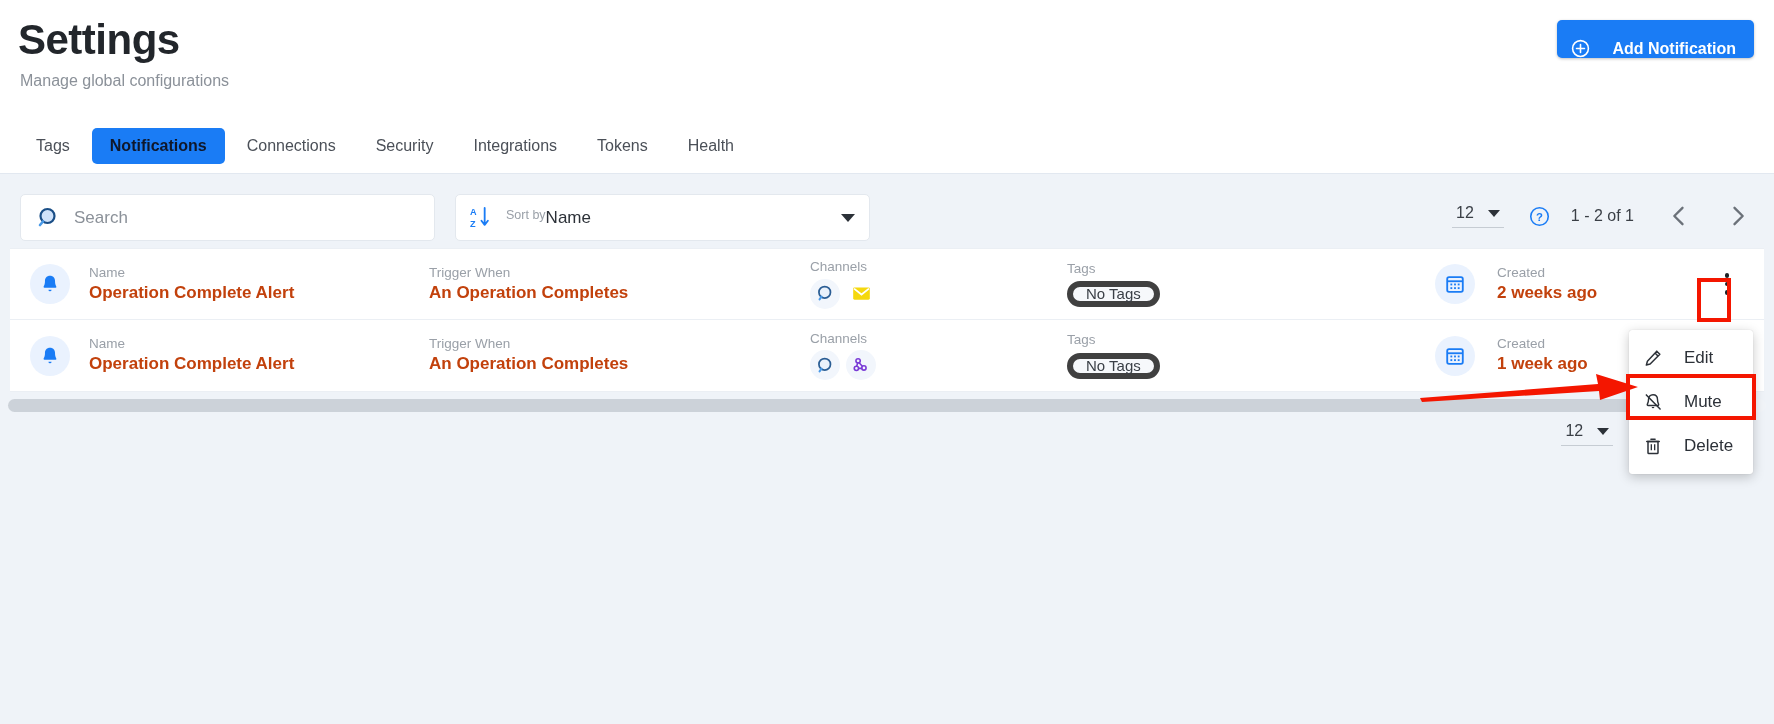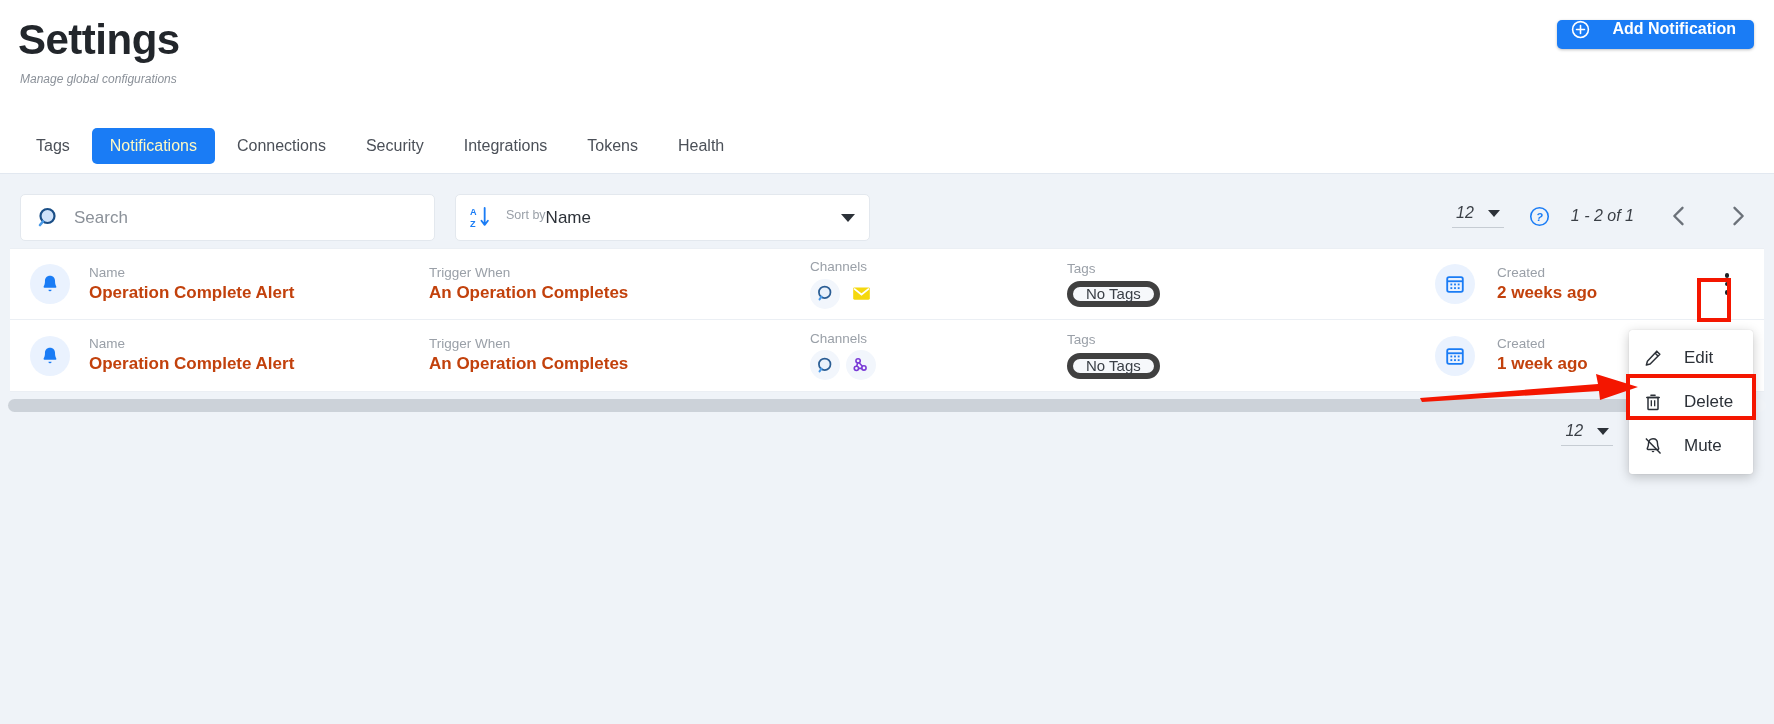--- a/index.html
+++ b/index.html
@@ -12,44 +12,44 @@
   .page { position: relative; width: 1774px; height: 724px; background: #ffffff; }
 
   
   .header { position: absolute; left: 0; top: 0; width: 100%; height: 125px; background: #ffffff; }
   .page-title {
     position: absolute; left: 18px; top: 16px;
     font-size: 42px; font-weight: 700; color: #22262b; letter-spacing: -0.5px;
   }
   .page-subtitle {
     position: absolute; left: 20px; top: 72px;
-    font-size: 12px; color: #8b9199; font-weight: 400; font-style: italic;
+    font-size: 16px; color: #8b9199; font-weight: 400;
   }
   .add-btn {
     position: absolute; right: 20px; top: 20px;
-    height: 29px; padding: 0 18px 0 14px;
+    height: 38px; padding: 0 18px 0 14px;
     background: #1a7cf5; border: none; border-radius: 5px;
     color: #fff; font-size: 16px; font-weight: 700;
-    display: flex; align-items: flex-start; gap: 22px; cursor: pointer;
+    display: flex; align-items: flex-end; gap: 22px; cursor: pointer;
     box-shadow: 0 1px 3px rgba(0,0,0,.25);
     font-family: "Liberation Sans", sans-serif;
   }
   .plus-circle { width: 19px; height: 19px; flex: none; }
 
   
   .tabs {
     position: absolute; left: 18px; top: 128px;
     display: flex; align-items: center; gap: 4px;
   }
   .tab {
     height: 36px; padding: 0 18px; border-radius: 5px;
     display: flex; align-items: center; justify-content: center;
     font-size: 16px; color: #4b5058; cursor: pointer; white-space: nowrap;
   }
-  .tab.active { background: #1a7cf5; color: #fef9c3; font-weight: 400; }
+  .tab.active { background: #1a7cf5; color: #0f172a; font-weight: 700; }
 
   
   .panel {
     position: absolute; left: 0; top: 173px; right: 0; bottom: 0;
     background: #eff3f8; border-top: 1px solid #e2e8f0;
   }
 
   
   .toolbar { position: absolute; left: 0; top: 0; right: 0; height: 70px; }
   .search-box {
@@ -67,21 +67,21 @@
   .az-icon { width: 22px; height: 26px; flex: none; }
   .sort-labels { display: flex; flex-direction: row; justify-content: center; line-height: 1.15; }
   .sort-labels .small { font-size: 12.5px; color: #9aa0a8; }
   .sort-labels .big { font-size: 17px; color: #2c3138; }
   .caret { margin-left: auto; width: 0; height: 0;
     border-left: 7px solid transparent; border-right: 7px solid transparent;
     border-top: 8px solid #2c3138; }
 
   .paging {
     display: flex; align-items: center; gap: 9px;
-    font-size: 16px; color: #3a3f46; font-style: italic;
+    font-size: 16px; color: #3a3f46;
   }
   .paging.top { position: absolute; right: 22px; top: 28px; }
   .paging.bottom { position: absolute; right: 22px; top: 248px; }
   .pp-select {
     display: flex; align-items: center; gap: 14px;
     border-bottom: 1px solid #c6ccd3; padding: 0 4px 5px 4px; margin-right: 16px; cursor: pointer;
   }
   .pp-select .v { font-size: 16px; color: #3a3f46; }
   .pp-caret { width: 0; height: 0;
     border-left: 6px solid transparent; border-right: 6px solid transparent;
@@ -400,34 +400,34 @@
   <div class="ctx-menu">
     <div class="ctx-item">
       <svg width="20" height="20" viewBox="0 0 24 24">
         <path d="M16.5 3.8 l3.7 3.7 L8.6 19.2 L4 20.5 l1.3-4.6 Z" fill="none" stroke="#2c3138" stroke-width="1.8" stroke-linejoin="round"></path>
         <path d="M14.3 6 L18 9.7" stroke="#2c3138" stroke-width="1.8"></path>
       </svg>
       <span>Edit</span>
     </div>
     <div class="ctx-item">
       <svg width="20" height="20" viewBox="0 0 24 24">
+        <path d="M12 3.2 c-3.3 0-5.4 2.3-5.4 5.8 0 3.9-1.5 5.1-1.5 6.2 0 .5.4.9.9.9h11.9c.5 0 .9-.4.9-.9 0-1.1-1.4-2.3-1.4-6.2 0-3.5-2.1-5.8-5.4-5.8Z" fill="none" stroke="#2c3138" stroke-width="1.7"></path>
+        <path d="M10.4 18 h3.2 a1.6 1.6 0 0 1-3.2 0Z" fill="#2c3138"></path>
+        <path d="M4 3.5 L20.5 20.5" stroke="#2c3138" stroke-width="1.8" stroke-linecap="round"></path>
+      </svg>
+      <span>Mute</span>
+    </div>
+    <div class="ctx-item">
+      <svg width="20" height="20" viewBox="0 0 24 24">
         <path d="M6 6.5 h12 v13.5 a1 1 0 0 1-1 1 H7 a1 1 0 0 1-1-1 Z" fill="none" stroke="#2c3138" stroke-width="1.8"></path>
         <path d="M4.5 6.5 h15 M9.5 4 h5" stroke="#2c3138" stroke-width="1.8" stroke-linecap="round"></path>
         <path d="M10 10 v7 M14 10 v7" stroke="#2c3138" stroke-width="1.6"></path>
       </svg>
       <span>Delete</span>
     </div>
-    <div class="ctx-item">
-      <svg width="20" height="20" viewBox="0 0 24 24">
-        <path d="M12 3.2 c-3.3 0-5.4 2.3-5.4 5.8 0 3.9-1.5 5.1-1.5 6.2 0 .5.4.9.9.9h11.9c.5 0 .9-.4.9-.9 0-1.1-1.4-2.3-1.4-6.2 0-3.5-2.1-5.8-5.4-5.8Z" fill="none" stroke="#2c3138" stroke-width="1.7"></path>
-        <path d="M10.4 18 h3.2 a1.6 1.6 0 0 1-3.2 0Z" fill="#2c3138"></path>
-        <path d="M4 3.5 L20.5 20.5" stroke="#2c3138" stroke-width="1.8" stroke-linecap="round"></path>
-      </svg>
-      <span>Mute</span>
-    </div>
   </div>
 
   <div class="anno-box anno-kebab"></div>
   <div class="anno-box anno-mute"></div>
   <svg class="anno-arrow" viewBox="0 0 220 38">
     <path d="M0 30 L178 16 L176 6 L218 19 L180 32 L179 23 L2 34 Z" fill="#f41600"></path>
   </svg>
 
 </div>
 

